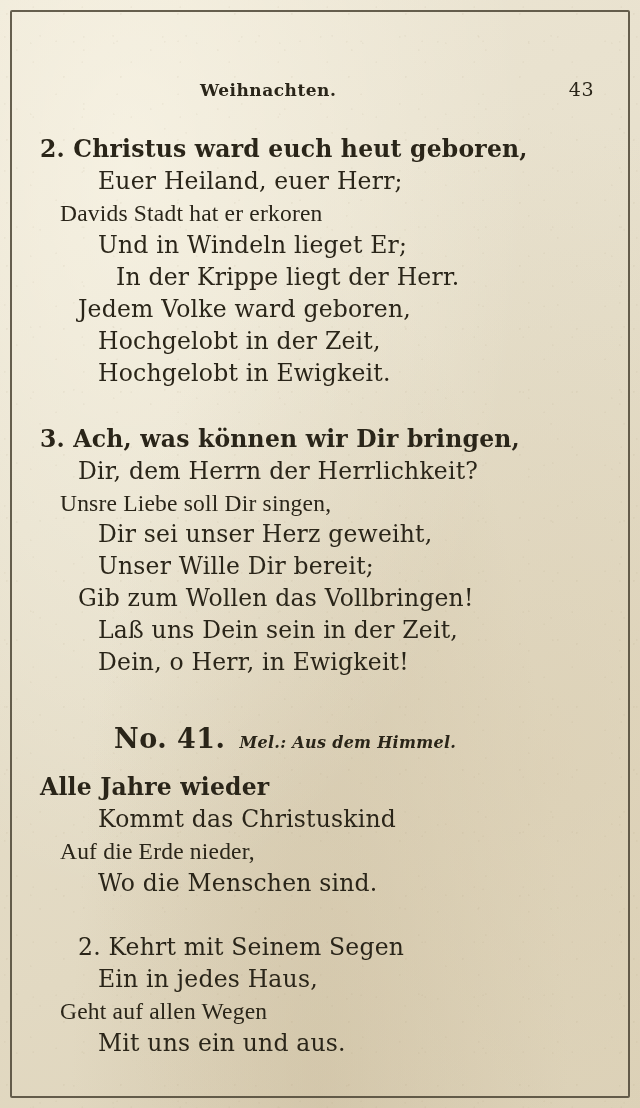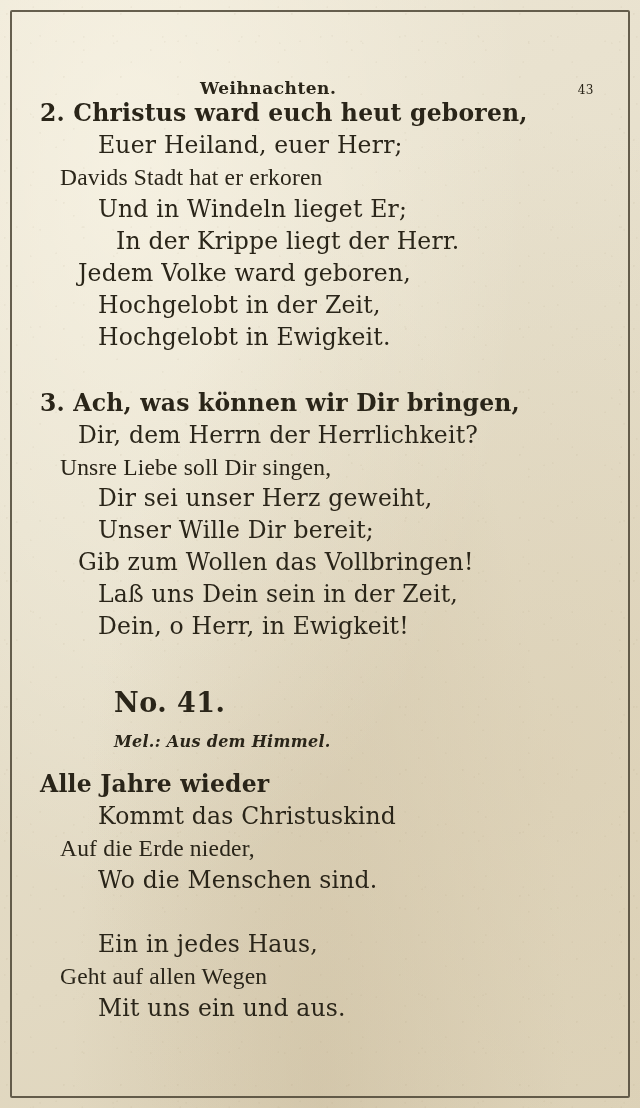--- a/index.html
+++ b/index.html
@@ -59,30 +59,31 @@
     height: 1108px;
     padding: 78px 40px 40px 40px;
     box-sizing: border-box;
     color: #2a2519;
   }
   .running-head {
     display: flex;
     align-items: baseline;
     justify-content: space-between;
     padding: 0 6px 0 160px;
+    margin-bottom: 34px;
   }
   .head-title {
     font-family: "DejaVu Serif", serif;
     font-weight: bold;
     font-size: 17px;
     letter-spacing: 0.5px;
   }
   .page-number {
     font-family: "DejaVu Serif", serif;
-    font-size: 12px;
+    font-size: 19px;
     letter-spacing: 0.5px;
   }
   .stanza {
     margin-bottom: 18px;
   }
   .line {
     font-size: 23.5px;
     line-height: 1.36;
     white-space: pre;
     letter-spacing: 0.2px;
@@ -93,21 +94,20 @@
   .i3  { padding-left: 58px; }
   .i4  { padding-left: 76px; }
 
   .hymn-head {
     margin-top: 44px;
     margin-bottom: 18px;
     padding-left: 74px;
     display: flex;
     align-items: baseline;
     gap: 14px;
-    flex-direction: column;
   }
   .hymn-no {
     font-size: 27px;
     font-weight: bold;
     letter-spacing: 0.5px;
   }
   .hymn-mel {
     font-size: 16px;
     font-weight: bold;
     letter-spacing: 0.3px;
@@ -162,19 +162,20 @@
     <div class="stanza">
       <div class="line i0">Alle Jahre wieder</div>
       <div class="line i3">Kommt das Christuskind</div>
       <div class="line i1">Auf die Erde nieder,</div>
       <div class="line i3">Wo die Menschen sind.</div>
     </div>
 
     <div class="spacer-big"></div>
 
     <div class="stanza">
+      <div class="line i2">2. Kehrt mit Seinem Segen</div>
       <div class="line i3">Ein in jedes Haus,</div>
       <div class="line i1">Geht auf allen Wegen</div>
       <div class="line i3">Mit uns ein und aus.</div>
     </div>
 
   </div>
 </div>
 
 </body></html>

